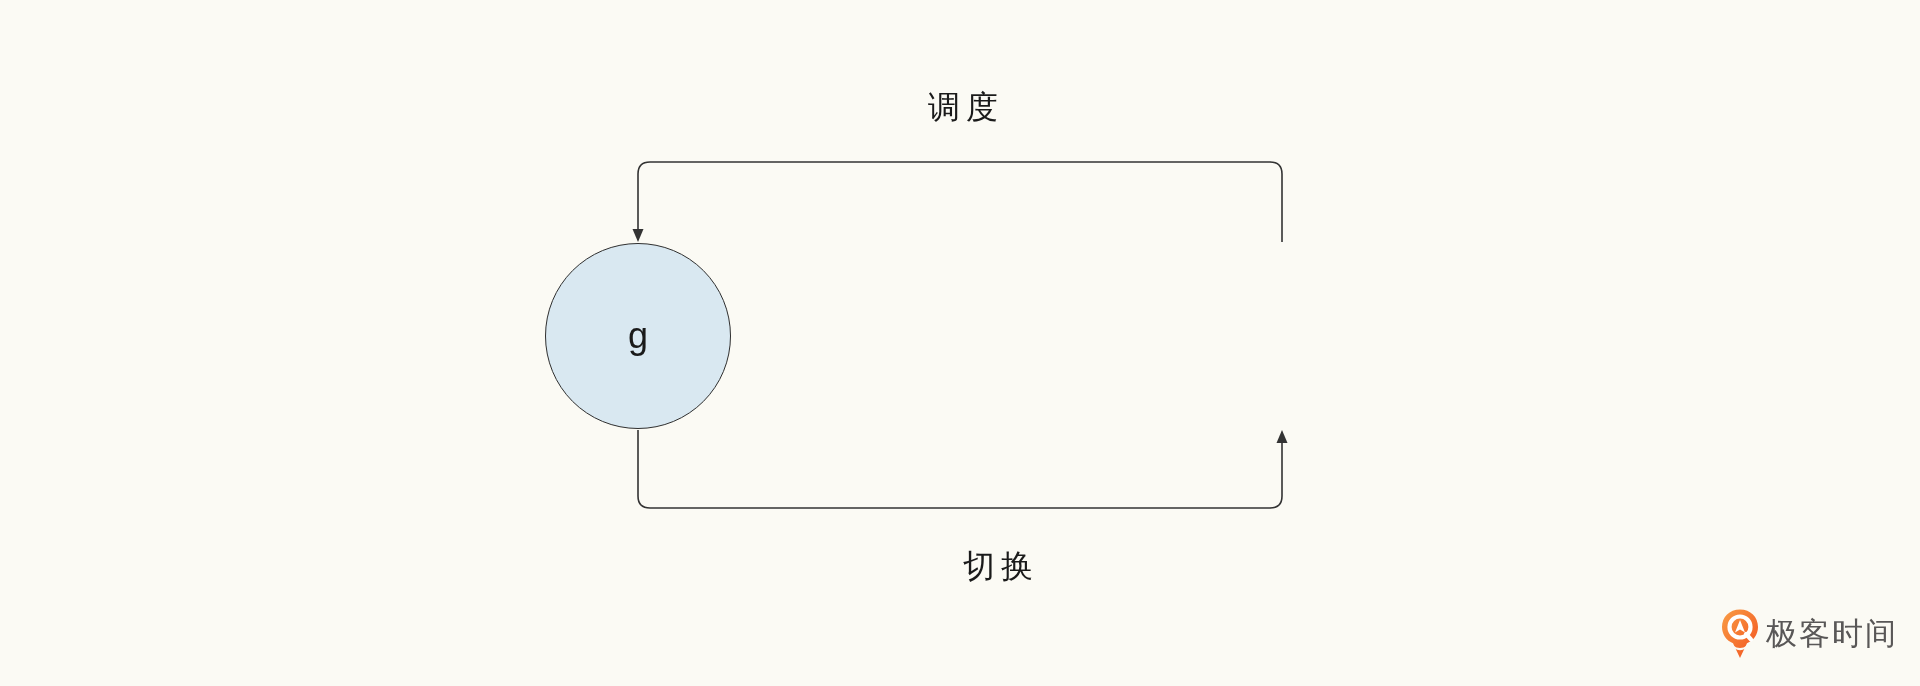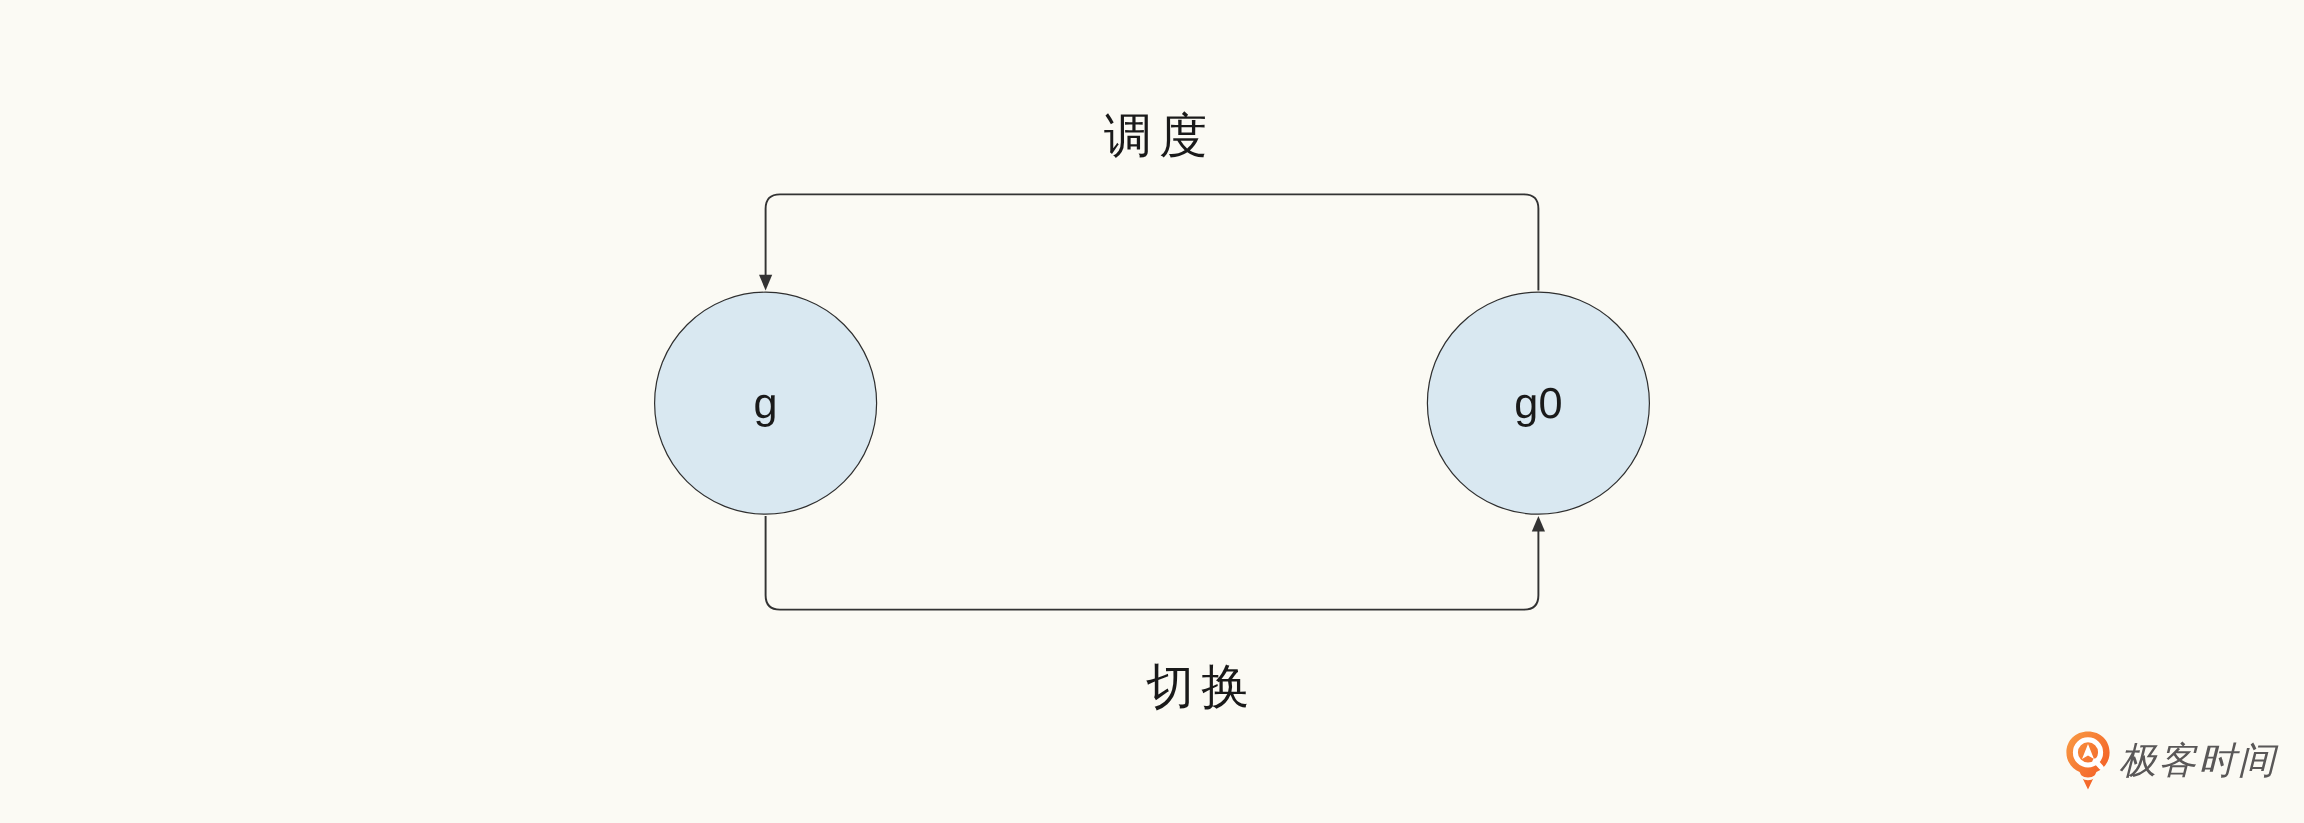--- a/index.html
+++ b/index.html
@@ -42,35 +42,34 @@
     align-items: center;
     justify-content: center;
     font-size: 36px;
     color: var(--label-color, #1a1a1a);
   }
   .node-g  { left: 545px;  top: 243px; }
   .node-g0 { left: 1189px; top: 243px; }
   .edge-label {
     position: absolute;
     transform: translateX(-50%);
-    font-size: 40px;
+    font-size: 32px;
     color: var(--label-color, #1a1a1a);
     letter-spacing: 6px;
     white-space: nowrap;
   }
   .edge-label-top    { left: 966px; top: 86px; }
   .edge-label-bottom { left: 1001px; top: 545px; }
   .brand {
     position: absolute;
     left: 1720px;
     top: 608px;
     display: flex;
     align-items: center;
     gap: 6px;
-    font-style: italic;
   }
   .brand-icon { width: 40px; height: 52px; display: block; }
   .brand-text {
     font-size: 31px;
     color: var(--logo-text-color, #595757);
     letter-spacing: 2px;
     line-height: 52px;
     white-space: nowrap;
   }
 </style>
@@ -89,23 +88,20 @@
     <g>
       <path class="edge-path" d="M 638 430 L 638 496 Q 638 508 650 508 L 1270 508 Q 1282 508 1282 496 L 1282 441"></path>
       <polygon class="arrow-head" points="1282,430 1276.5,443 1287.5,443"></polygon>
     </g>
   </svg>
 
   <div class="node node-g">
     <span>g</span>
   </div>
 
-  <div class="node node-g0">
-    <span>g0</span>
-  </div>
 
   <div class="edge-label edge-label-top">调度</div>
 
   <div class="edge-label edge-label-bottom">切换</div>
 
   <div class="brand">
     <svg class="brand-icon" viewBox="0 0 40 52" xmlns="http://www.w3.org/2000/svg">
       <defs>
         <linearGradient id="pinGrad" x1="0" y1="0" x2="1" y2="1">
           <stop offset="0" stop-color="#f99d45"></stop>

